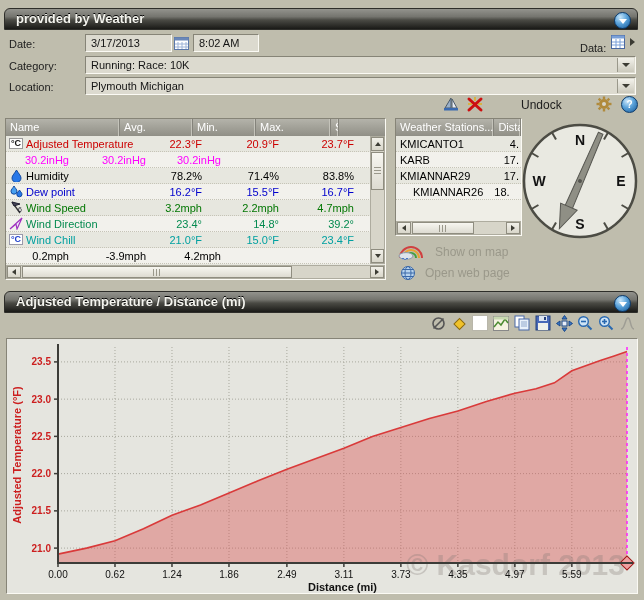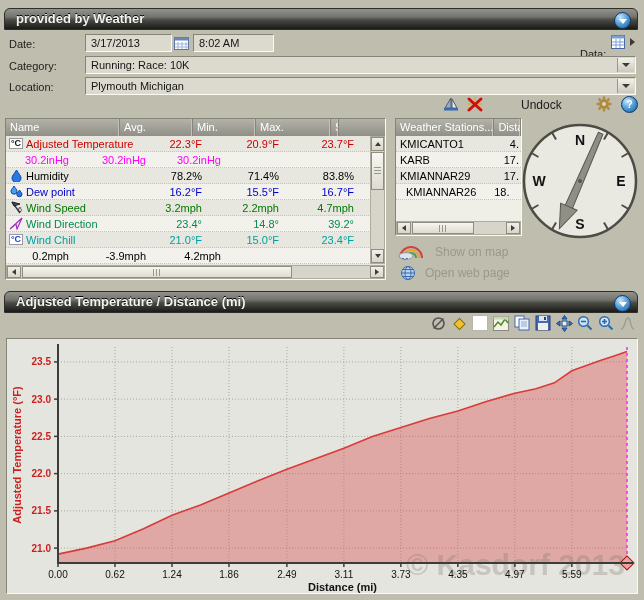--- a/index.html
+++ b/index.html
@@ -94,24 +94,24 @@
           <g stroke="#9db3d6">
             <line x1="4" y1="6" x2="4" y2="13"></line>
             <line x1="8" y1="6" x2="8" y2="13"></line>
             <line x1="12" y1="6" x2="12" y2="13"></line>
             <line x1="1" y1="8" x2="14" y2="8"></line>
             <line x1="1" y1="11" x2="14" y2="11"></line>
           </g>
         </svg>
       </span>
   </div>
-  <div class="field" style="left:193px;top:34px;width:81px;height:18px;">
+  <div class="field" style="left:193px;top:34px;width:66px;height:18px;">
     <span>8:02 AM</span>
   </div>
-  <span class="lbl" style="left:580px;top:48px;">Data:</span>
+  <span class="lbl" style="left:580px;top:42px;">Data:</span>
   <div class="toolbtn" style="left:609px;top:33px;">
     <span class="ic">
         <svg width="16" height="16">
           <rect x="1.5" y="1.5" width="13" height="13" fill="#fff" stroke="#4a68a0"></rect>
           <rect x="1.5" y="1.5" width="13" height="3" fill="#7aa0d8"></rect>
           <g stroke="#7aa0d8">
             <line x1="6" y1="5" x2="6" y2="14"></line>
             <line x1="10" y1="5" x2="10" y2="14"></line>
             <line x1="2" y1="8" x2="14" y2="8"></line>
             <line x1="2" y1="11" x2="14" y2="11"></line>
@@ -326,21 +326,21 @@
         </div>
         <div class="tr">
           <div class="td" style="width: 100px; padding-left: 4px;">KARB</div>
           <div class="td num" style="width: 27px; padding-right: 2px;">17.</div>
         </div>
         <div class="tr">
           <div class="td" style="width: 100px; padding-left: 4px;">KMIANNAR29</div>
           <div class="td num" style="width: 27px; padding-right: 2px;">17.</div>
         </div>
         <div class="tr">
-          <div class="td" style="width: 100px; padding-left: 10px;">KMIANNAR26</div>
+          <div class="td" style="width: 100px; padding-left: 17px;">KMIANNAR26</div>
           <div class="td num" style="width: 27px; padding-right: 14px;">18.</div>
         </div>
       </div>
     <div class="sb" style="left:0;bottom:0;width:125px;height:14px;">
       <div class="sb-btn" style="left:0;top:0;width:14px;height:12px;">
           <span class="tri-lf"></span>
         </div>
       <div class="sb-thumb" style="left:15px;top:0;width:62px;height:12px;">
           <span class="grip-h"></span>
         </div>

